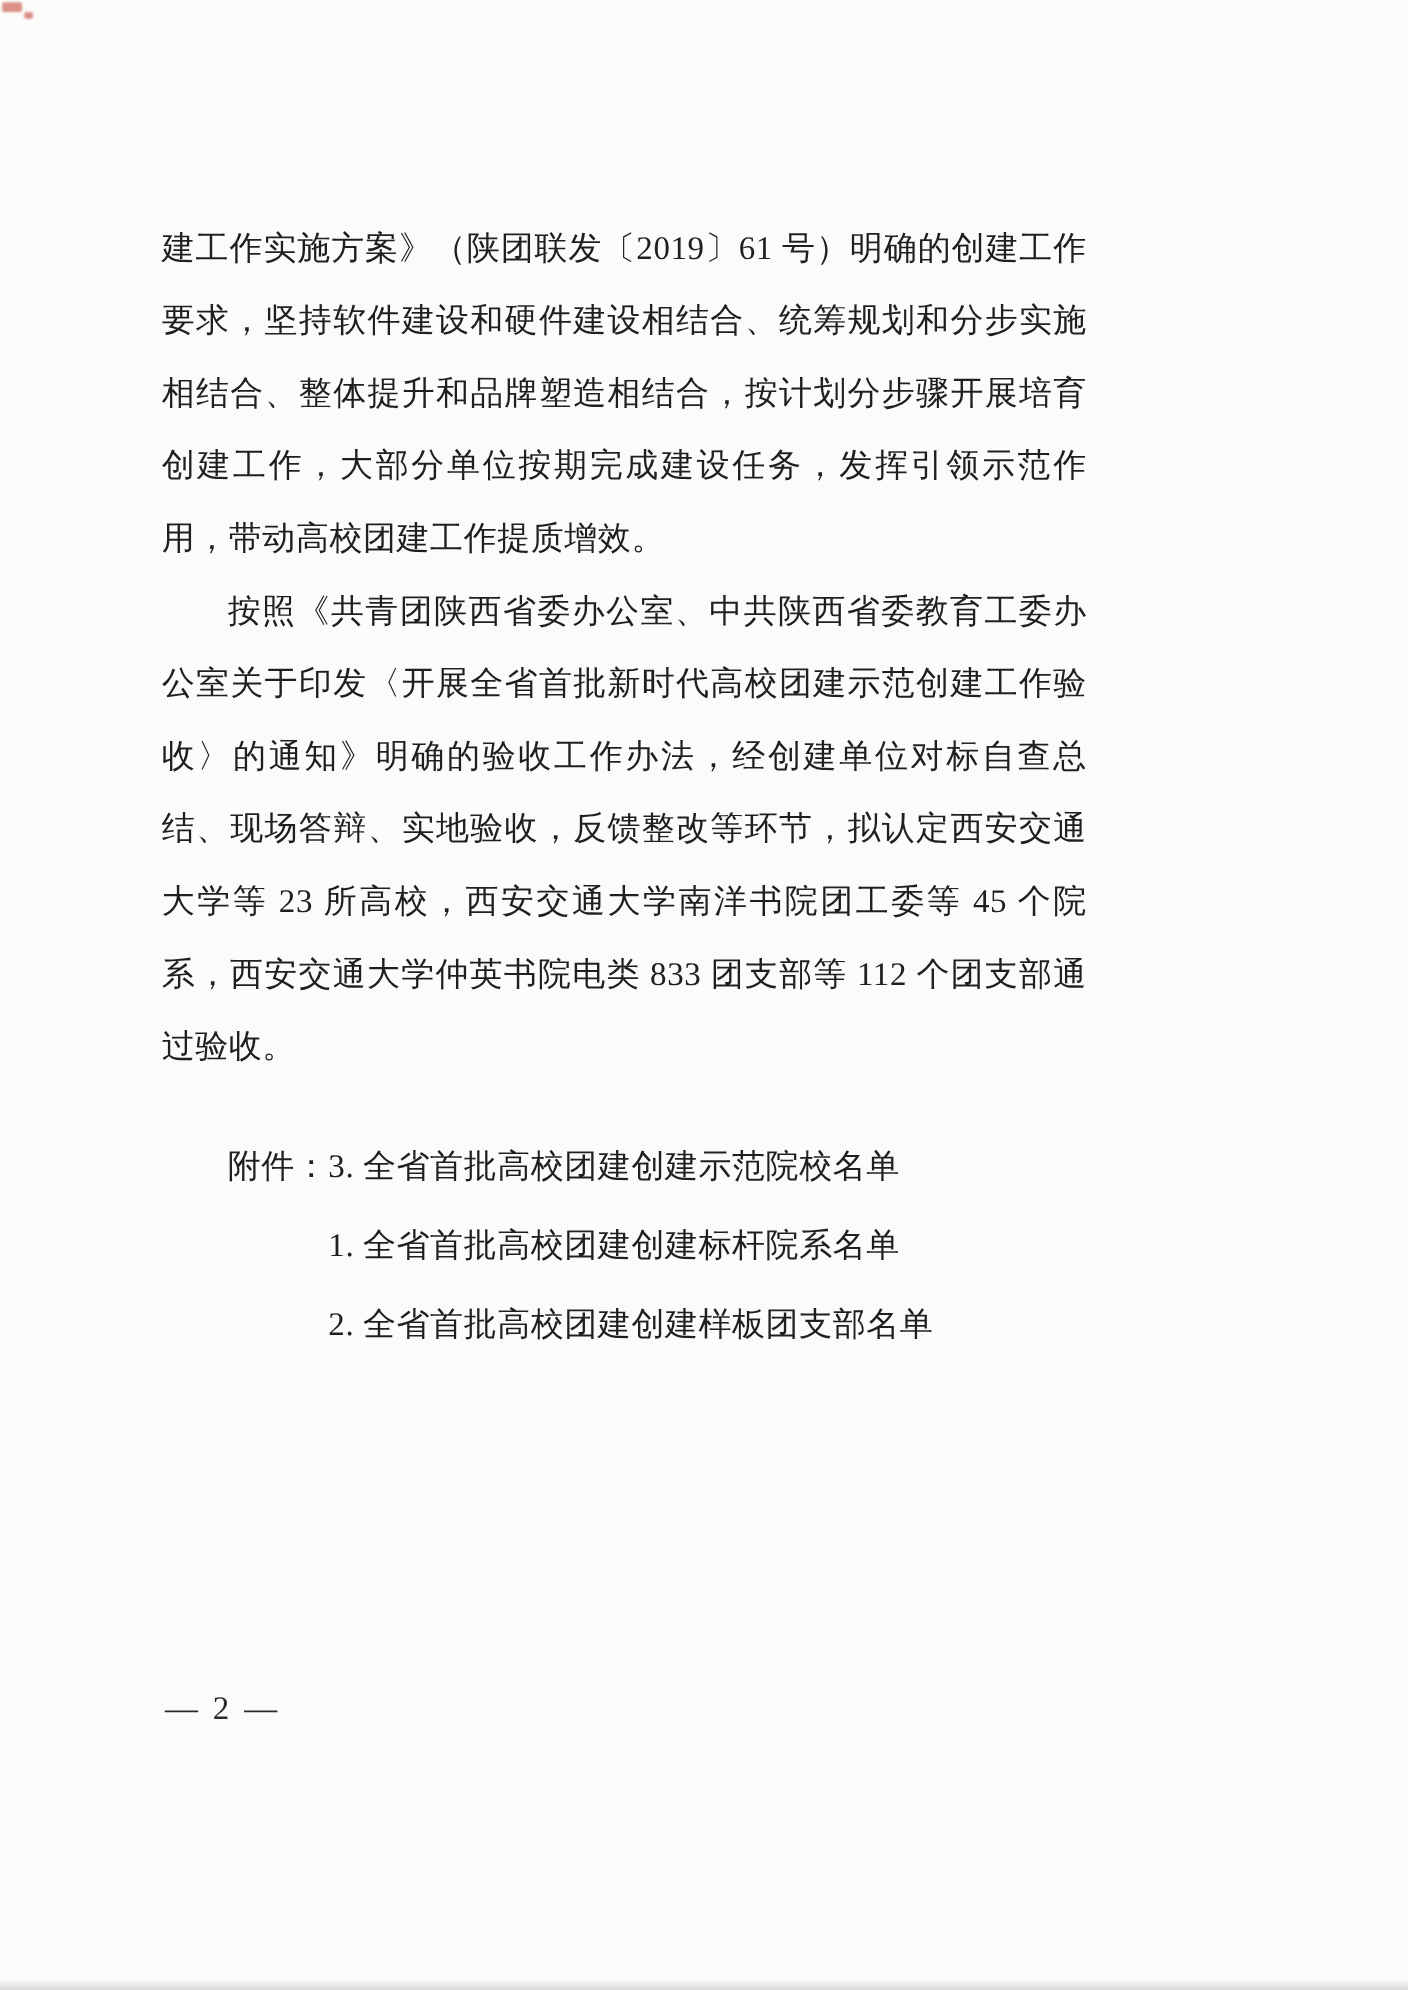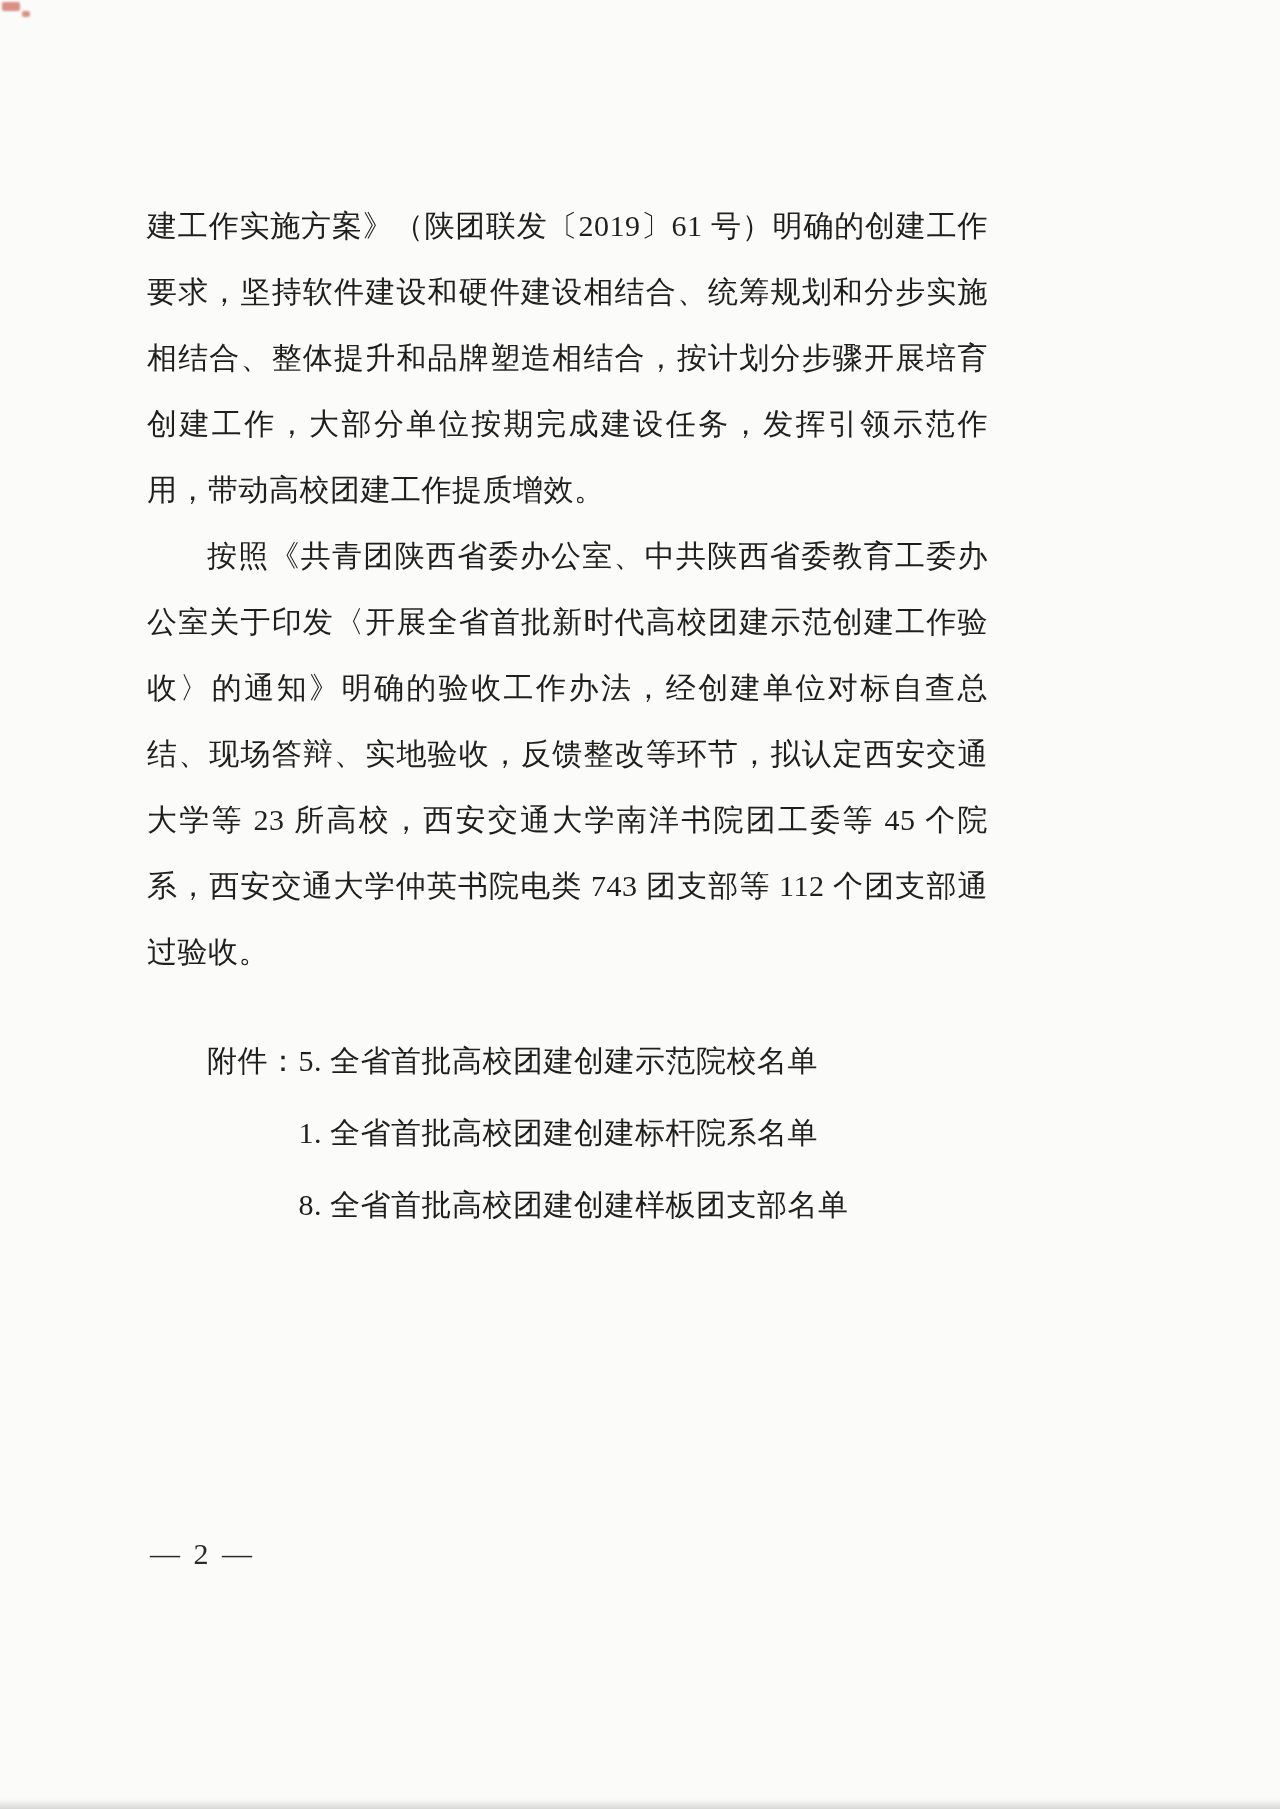--- a/index.html
+++ b/index.html
@@ -77,35 +77,35 @@
 
 <div class="page">
 
   <div class="scan-speck s1"></div>
   <div class="scan-speck s2"></div>
 
   <div class="content">
 
     <p class="para">建工作实施方案》（陕团联发〔2019〕61 号）明确的创建工作要求，坚持软件建设和硬件建设相结合、统筹规划和分步实施相结合、整体提升和品牌塑造相结合，按计划分步骤开展培育创建工作，大部分单位按期完成建设任务，发挥引领示范作用，带动高校团建工作提质增效。</p>
 
-    <p class="para indent">按照《共青团陕西省委办公室、中共陕西省委教育工委办公室关于印发〈开展全省首批新时代高校团建示范创建工作验收〉的通知》明确的验收工作办法，经创建单位对标自查总结、现场答辩、实地验收，反馈整改等环节，拟认定西安交通大学等 23 所高校，西安交通大学南洋书院团工委等 45 个院系，西安交通大学仲英书院电类 743 团支部等 112 个团支部通过验收。</p>
+    <p class="para indent">按照《共青团陕西省委办公室、中共陕西省委教育工委办公室关于印发〈开展全省首批新时代高校团建示范创建工作验收〉的通知》明确的验收工作办法，经创建单位对标自查总结、现场答辩、实地验收，反馈整改等环节，拟认定西安交通大学等 23 所高校，西安交通大学南洋书院团工委等 45 个院系，西安交通大学仲英书院电类 833 团支部等 112 个团支部通过验收。</p>
 
 
     <div class="attachments">
       <div class="attachment-row">
         <span class="attachment-label">附件：</span>
-        <span class="attachment-item">5. 全省首批高校团建创建示范院校名单</span>
+        <span class="attachment-item">3. 全省首批高校团建创建示范院校名单</span>
       </div>
       <div class="attachment-row">
         <span class="attachment-label ghost">附件：</span>
         <span class="attachment-item">1. 全省首批高校团建创建标杆院系名单</span>
       </div>
       <div class="attachment-row">
         <span class="attachment-label ghost">附件：</span>
-        <span class="attachment-item">8. 全省首批高校团建创建样板团支部名单</span>
+        <span class="attachment-item">2. 全省首批高校团建创建样板团支部名单</span>
       </div>
     </div>
 
   </div>
 
   <div class="footer">— 2 —</div>
 
 </div>
 
 </body></html>

